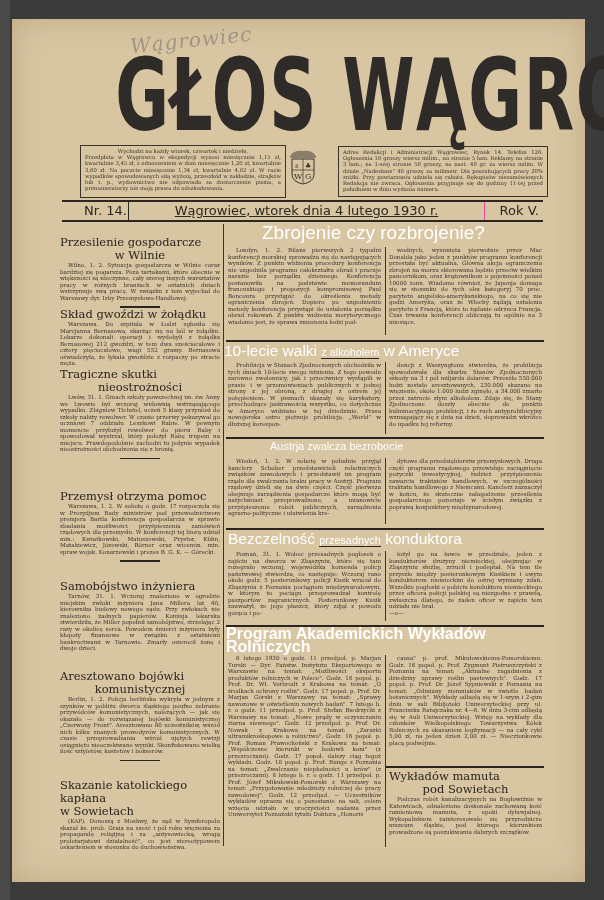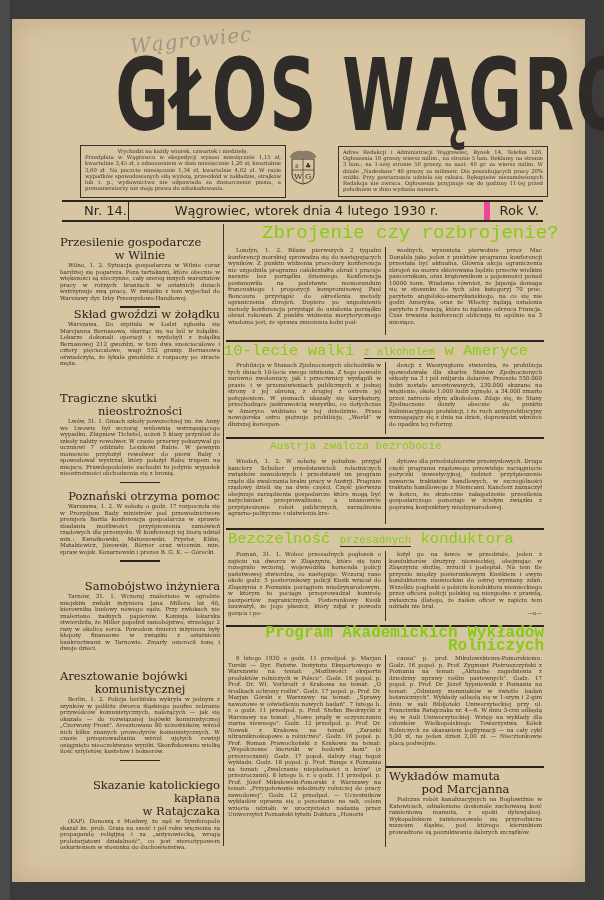--- a/index.html
+++ b/index.html
@@ -9,30 +9,30 @@
   .handwriting{position:absolute;left:130px;top:28px;font-family:"DejaVu Serif",serif;font-style:italic;font-size:20px;color:#8a8276;opacity:.7;transform:rotate(-6deg);letter-spacing:1px;}
   .masthead{position:absolute;left:62px;top:48px;width:484px;height:96px;font-family:"DejaVu Sans",sans-serif;font-weight:bold;font-size:84px;line-height:96px;color:#2f2b28;text-align:center;transform:scaleX(0.78);transform-origin:center;letter-spacing:2px;white-space:nowrap;}
   .masthead span{display:inline-block;transform:scaleY(1.18);}
   .infobox{position:absolute;border:1px solid #3a332c;padding:2px 4px;font-size:5.3px;line-height:6.2px;color:#3a3129;text-align:justify;}
   .infobox.left{left:80px;top:145px;width:196px;height:47px;}
   .infobox.right{left:338px;top:146px;width:200px;height:45px;}
   .infobox .center{text-align:center;display:block;}
   .coat{position:absolute;left:286px;top:148px;width:34px;height:38px;}
   .dateline{position:absolute;left:62px;top:200px;width:481px;height:18px;border-top:2px solid #2b2620;border-bottom:2px solid #2b2620;font-family:"DejaVu Sans",sans-serif;font-size:13px;line-height:18px;color:#2b2620;}
   .dateline .nr{position:absolute;left:2px;top:0;width:60px;margin-left:20px;}
-  .dateline .date{position:absolute;left:66px;top:0;width:355px;text-align:center;border-left:1px solid #2b2620;border-right:6px solid #ec4899;}
+  .dateline .date{position:absolute;left:66px;top:0;width:355px;text-align:center;border-left:1px solid #2b2620;border-right:1px solid #ec4899;text-decoration:underline;}
   .dateline .rok{position:absolute;right:4px;top:0;}
   .vrule{position:absolute;width:1px;background:#3a332c;}
   h2.left{font-family:"DejaVu Serif",serif;font-weight:normal;font-size:11.5px;line-height:13px;margin:0;color:#2a2520;}
   .artL{position:absolute;left:60px;width:160px;}
   .body{font-size:5.6px;line-height:6.5px;text-align:justify;color:#3a3129;margin:0;text-indent:8px;}
   .sep{width:40px;height:1.5px;background:#2a2520;margin:5px auto;}
   .r{text-align:center;}
-  .c{text-align:right;}
-  .hd{position:absolute;font-family:Liberation Mono, monospace;color:#84cc16;white-space:nowrap;}
+  .c{text-align:left;}
+  .hd{position:absolute;font-family:Liberation Sans, sans-serif;color:#ffffff;white-space:nowrap;}
   .hd u{text-decoration:none;border-bottom:1.5px solid #2a2520;font-size:.7em;}
   .twocol{position:absolute;display:flex;gap:8px;}
   .twocol > div{flex:1;}
   .hrule{position:absolute;height:2px;background:#2a2520;}
   .mid-vrule{position:absolute;width:1px;background:#3a332c;}
 </style>
 </head>
 <body>
 
 <div class="leftstrip"></div>
@@ -75,48 +75,48 @@
   <h2 class="left r">w Wilnie</h2>
   <p class="body">Wilno, 1. 2. Sytuacja gospodarcza w Wilnie coraz bardziej się pogarsza. Poza tartakami, które obecnie w większości są nieczynne, cały szereg innych warsztatów pracy w różnych branżach w ostatnich dniach wstrzymuje swą pracę. W związku z tem wyjechał do Warszawy dyr. Izby Przemysłowo-Handlowej.</p>
   <div class="sep"></div>
 </div>
 
 <div class="artL" style="top:308px;">
   <h2 class="left c">Skład gwoździ w żołądku</h2>
   <p class="body">Warszawa. Do szpitala w Łodzi zgłosiła się Marcjanna Bernasowa, skarżąc się na ból w żołądku. Lekarze dokonali operacji i wydobyli z żołądka Bernasowej 212 gwoździ, w tem dwa sześciocalowe i cztery pięciocalowe, wagi 552 gramy. Bernasowa oświadczyła, że łykała gwoździe z rozpaczy po stracie męża.</p>
 </div>
 
-<div class="artL" style="top:392px;">
+<div class="artL" style="top:368px;">
   <h2 class="left">Tragiczne skutki</h2>
   <h2 class="left r">nieostrożności</h2>
   <p class="body">Lwów, 31. 1. Gmach szkoły powszechnej im. św. Anny we Lwowie był wczoraj widownią wstrząsającego wypadku. Zbigniew Tichstel, uczeń 5 klasy przyniósł do szkoły nabity rewolwer. W czasie przerwy pokazywał go uczniowi 7 oddziału Leszkowi Rabie. W pewnym momencie przyłożył rewolwer do piersi Raby i spowodował wystrzał, który położył Rabę trupem na miejscu. Prawdopodobnie zachodzi tu jedynie wypadek nieostrożności obchodzenia się z bronią.</p>
   <div class="sep"></div>
 </div>
 
 <div class="artL" style="top:490px;">
-  <h2 class="left c">Poznański otrzyma pomoc</h2>
+  <h2 class="left c">Przemysł otrzyma pomoc</h2>
   <p class="body">Warszawa, 1. 2. W sobotę o godz. 17 rozpoczęła się w Prezydjum Rady ministrów pod przewodnictwem premjera Bartla konferencja gospodarcza w sprawie zbadania możliwości przyśpieszenia zamówień rządowych dla przemysłu. W konferencji tej biorą udział min.: Kwiatkowski, Matuszewski, Prystor, Kühn, Matakiewicz, Józewski, Börner oraz wicemin. min. spraw wojsk. Konarzewski i prezes B. G. K. — Górecki.</p>
   <div class="sep"></div>
 </div>
 
 <div class="artL" style="top:580px;">
   <h2 class="left c">Samobójstwo inżyniera</h2>
   <p class="body">Tarnów, 31. 1. Wczoraj znaleziono w ogrodzie miejskim zwłoki inżyniera Jana Millera lat 40, kierownika budowy nowego sądu. Przy zwłokach nie znaleziono żadnych papierów. Komisja lekarska stwierdziła, że Miller popełnił samobójstwo, strzelając 2 razy w okolicę serca. Powodem śmierci inżyniera były kłopoty finansowe w związku z ostatniemi bankructwami w Tarnowie. Zmarły osierocił żonę i dwoje dzieci.</p>
 </div>
 
 <div class="artL" style="top:670px;">
-  <h2 class="left">Aresztowanie bojówki</h2>
+  <h2 class="left">Aresztowano bojówki</h2>
   <h2 class="left r">komunistycznej</h2>
   <p class="body">Berlin, 1. 2. Policja berlińska wykryła w jednym z szynków w pobliżu dworca śląskiego poufne zebranie przywódców komunistycznych, należących — jak się okazało — do rozwiązanej bojówki komunistycznej „Czerwony Front". Aresztowano 80 uczestników, wśród nich kilku znanych prowodyrów komunistycznych. W czasie przeprowadzania wśród ujętych rewizji osiągnięto nieoczekiwane wyniki. Skonfiskowano wielką ilość sztyletów, kastetów i bokserów.</p>
   <div class="sep"></div>
 </div>
 
 <div class="artL" style="top:779px;">
   <h2 class="left c">Skazanie katolickiego kapłana</h2>
-  <h2 class="left c">w Ratajczaka</h2>
+  <h2 class="left c">w Sowietach</h2>
   <p class="body">(KAP). Donoszą z Moskwy, że sąd w Symferopolu skazał ks. prob. Graia na sześć i pół roku więzienia za propagandę religijną i za „antysowiecką, wrogą proletarjatowi działalność", co jest stereotypowem oskarżeniem w stosunku do duchowieństwa.</p>
 </div>
 
 <div class="hd" style="left:262px;top:222px;font-size:19px;">Zbrojenie czy rozbrojenie?</div>
 <div class="twocol" style="left:228px;top:247px;width:314px;">
   <div>
       <p class="body">Londyn, 1. 2. Bilans pierwszych 2 tygodni konferencji morskiej sprowadza się do następujących wyników. Z punktu widzenia procedury konferencja nie uzgodniła programu całokształtu obrad i pracuje narazie bez porządku dziennego. Konferencja postanowiła na podstawie memorandum francuskiego i propozycji kompromisowej Paul Boncoura przystąpić do określenia metody ograniczenia zbrojeń. Dopiero po uzgodnieniu metody konferencja przystąpi do ustalenia porządku obrad rokowań. Z punktu widzenia merytorycznego wiadomo jest, że sprawa zniesienia łodzi pod-</p>
     </div>
   <div>
       <p class="body">wodnych, wysunięta pierwotnie przez Mac Donalda jako jeden z punktów programu konferencji przestała być aktualna. Główna akcja ograniczenia zbrojeń na morzu skierowana będzie przeciw wielkim pancernikom, oraz krążownikom o pojemności ponad 10000 tonn. Wiadomo również, że Japonja domaga się w stosunku do tych obu kategoryj 70 proc. parytetu angielsko-amerykańskiego, na co się nie godzi Ameryka, oraz że Włochy żądają ustalenia parytetu z Francją, które to żądanie odrzuca Francja. Czas trwania konferencji obliczają tu ogólnie na 3 miesiące.</p>
@@ -177,15 +177,15 @@
   <p class="body">6 lutego 1930 o godz. 11 przedpoł. p. Marjan Turski — Dyr. Państw. Instytutu Eksportowego w Warszawie na temat: „Możliwości eksportu produktów rolniczych w Polsce". Godz. 16 popoł. p. Prof. Dr. Wł. Vorbrodt z Krakowa na temat: „O środkach ochrony roślin". Godz. 17 popoł. p. Prof. Dr. Marjan Górski z Warszawy na temat: „Sprawy nawozowe w oświetleniu nowych badań". 7 lutego b. r. o godz. 11 przedpoł. p. Prof. Stefan Biedrzycki z Warszawy na temat: „Nowe prądy w oczyszczaniu ziarna siewnego". Godz. 12 przedpoł. p. Prof. Dr. Nowak z Krakowa na temat: „Zarazki ultramikroskopowe a rolnictwo". Godz. 16 popoł. p. Prof. Roman Prawocheński z Krakowa na temat: „Współczesne kierunki w hodowli koni" (z przezroczami). Godz. 17 popoł. dalszy ciąg tegoż wykładu. Godz. 18 popoł. p. Prof. Runge z Poznania na temat: „Zwalczanie niepłodności u krów" (z przezroczami). 8 lutego b. r. o godz. 11 przedpoł. p. Prof. Józef Mikułowski-Pomorski z Warszawy na temat: „Przygotowanie młodzieży rolniczej do pracy zawodowej". Godz. 12 przedpoł. — Uczestników wykładów uprasza się o pozostanie na sali, celem wzięcia udziału w uroczystości nadania przez Uniwersytet Poznański tytułu Doktora „Honoris</p>
 </div>
 <div class="mid-vrule" style="left:385px;top:655px;height:192px;"></div>
 <div style="position:absolute;left:389px;top:655px;width:153px;">
   <p class="body">causa" p. prof. Mikułowskiemu-Pomorskiemu. Godz. 16 popoł. p. Prof. Zygmunt Pietruszczyński z Poznania na temat: „Aktualne zagadnienia z dziedziny uprawy roślin pastewnych". Godz. 17 popoł. p. Prof. Dr. Józef Sypniewski z Poznania na temat: „Odmiany ziemniaków w świetle badań botanicznych". Wykłady odbędą się w 1-szym i 2-gim dniu w sali Bibljoteki Uniwersyteckiej przy ul. Franciszka Ratajczaka nr. 4—6. W dniu 3-cim odbędą się w Auli Uniwersyteckiej. Wstęp na wykłady dla członków Wielkopolskiego Towarzystwa Kółek Rolniczych za okazaniem legitymacji — na cały cykl 5,00 zł, na jeden dzień 2,00 zł. — Niecztonkowie płacą podwójnie.</p>
 </div>
 <div class="hrule" style="left:386px;top:766px;width:158px;"></div>
 
 <div style="position:absolute;left:389px;top:770px;width:153px;">
   <h2 class="left">Wykładów mamuta</h2>
-  <h2 class="left r">pod Marcjanna</h2>
+  <h2 class="left r">pod Sowietach</h2>
   <p class="body">Podczas robót kanalizacyjnych na Bogłowiźnie w Katowicach, odnaleziono doskonale zachowaną kość ramieniową mamuta, z epoki dyluwjalnej. Wykopaliskiem zainteresowało się przyrodnicze muzeum śląskie, pod którego kierunkiem prowadzone są poszukiwania dalszych szczątków.</p>
 </div>
 
 </body></html>

